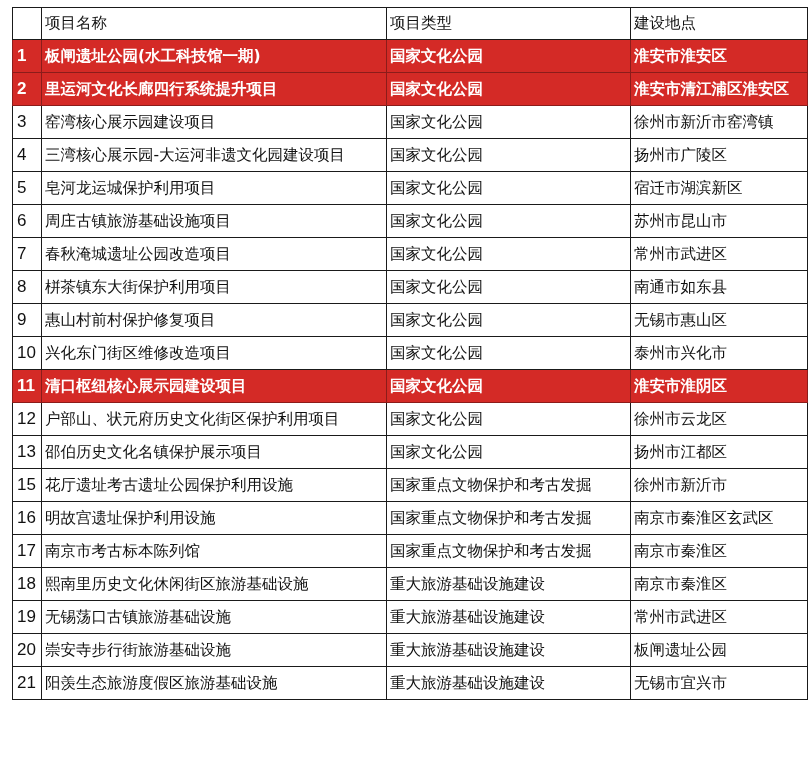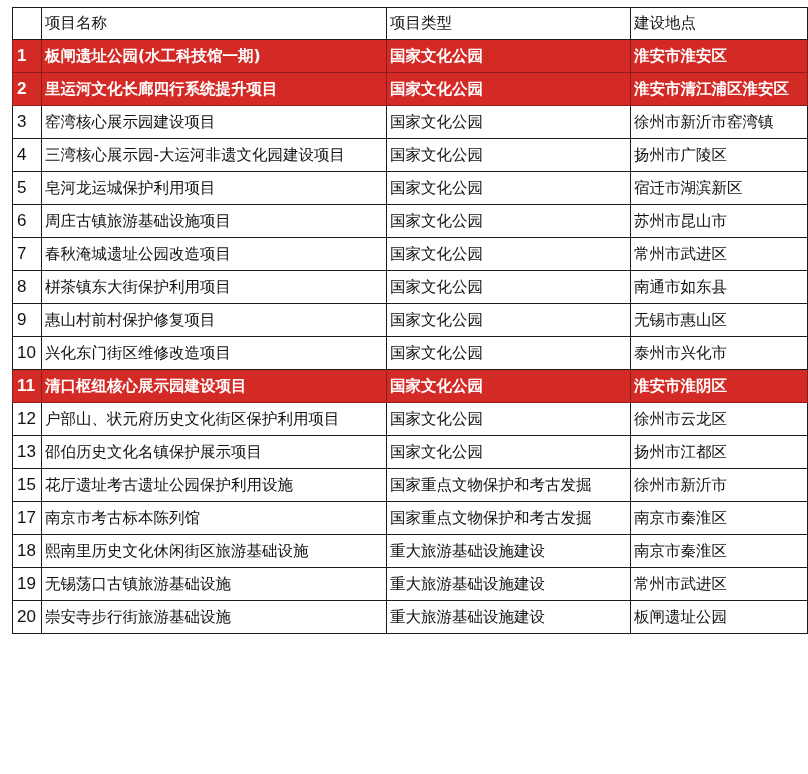--- a/index.html
+++ b/index.html
@@ -153,20 +153,26 @@
         <td>国家文化公园</td>
         <td>扬州市江都区</td>
       </tr>
       <tr>
         <td class="idx">15</td>
         <td>花厅遗址考古遗址公园保护利用设施</td>
         <td>国家重点文物保护和考古发掘</td>
         <td>徐州市新沂市</td>
       </tr>
       <tr>
+        <td class="idx">16</td>
+        <td>明故宫遗址保护利用设施</td>
+        <td>国家重点文物保护和考古发掘</td>
+        <td>南京市秦淮区玄武区</td>
+      </tr>
+      <tr>
         <td class="idx">17</td>
         <td>南京市考古标本陈列馆</td>
         <td>国家重点文物保护和考古发掘</td>
         <td>南京市秦淮区</td>
       </tr>
       <tr>
         <td class="idx">18</td>
         <td>熙南里历史文化休闲街区旅游基础设施</td>
         <td>重大旅游基础设施建设</td>
         <td>南京市秦淮区</td>
@@ -176,14 +182,20 @@
         <td>无锡荡口古镇旅游基础设施</td>
         <td>重大旅游基础设施建设</td>
         <td>常州市武进区</td>
       </tr>
       <tr>
         <td class="idx">20</td>
         <td>崇安寺步行街旅游基础设施</td>
         <td>重大旅游基础设施建设</td>
         <td>板闸遗址公园</td>
       </tr>
+      <tr>
+        <td class="idx">21</td>
+        <td>阳羡生态旅游度假区旅游基础设施</td>
+        <td>重大旅游基础设施建设</td>
+        <td>无锡市宜兴市</td>
+      </tr>
     </tbody>
 </table>
 
 </body></html>

